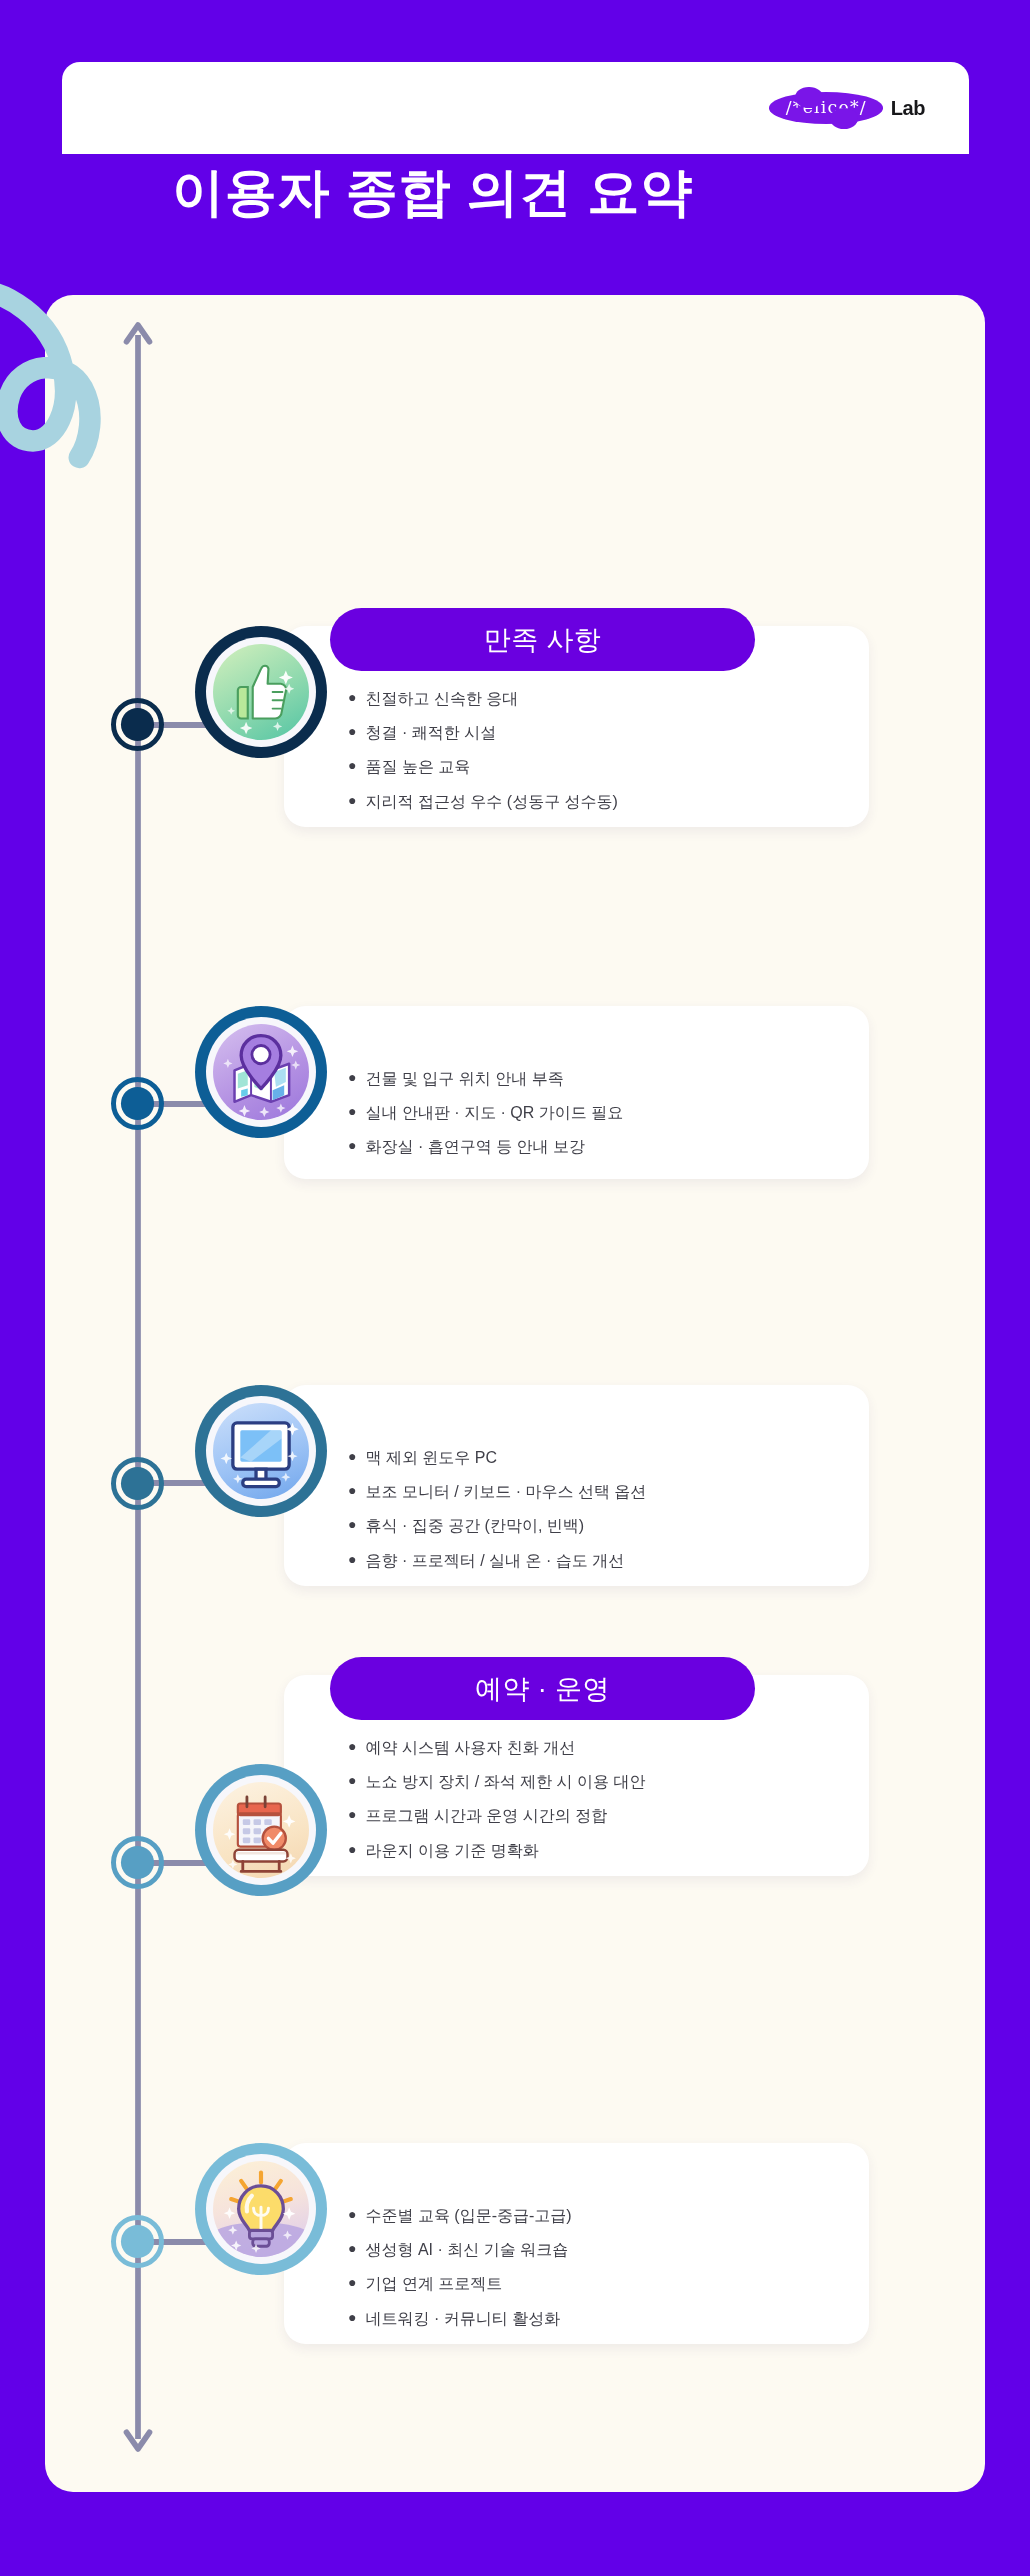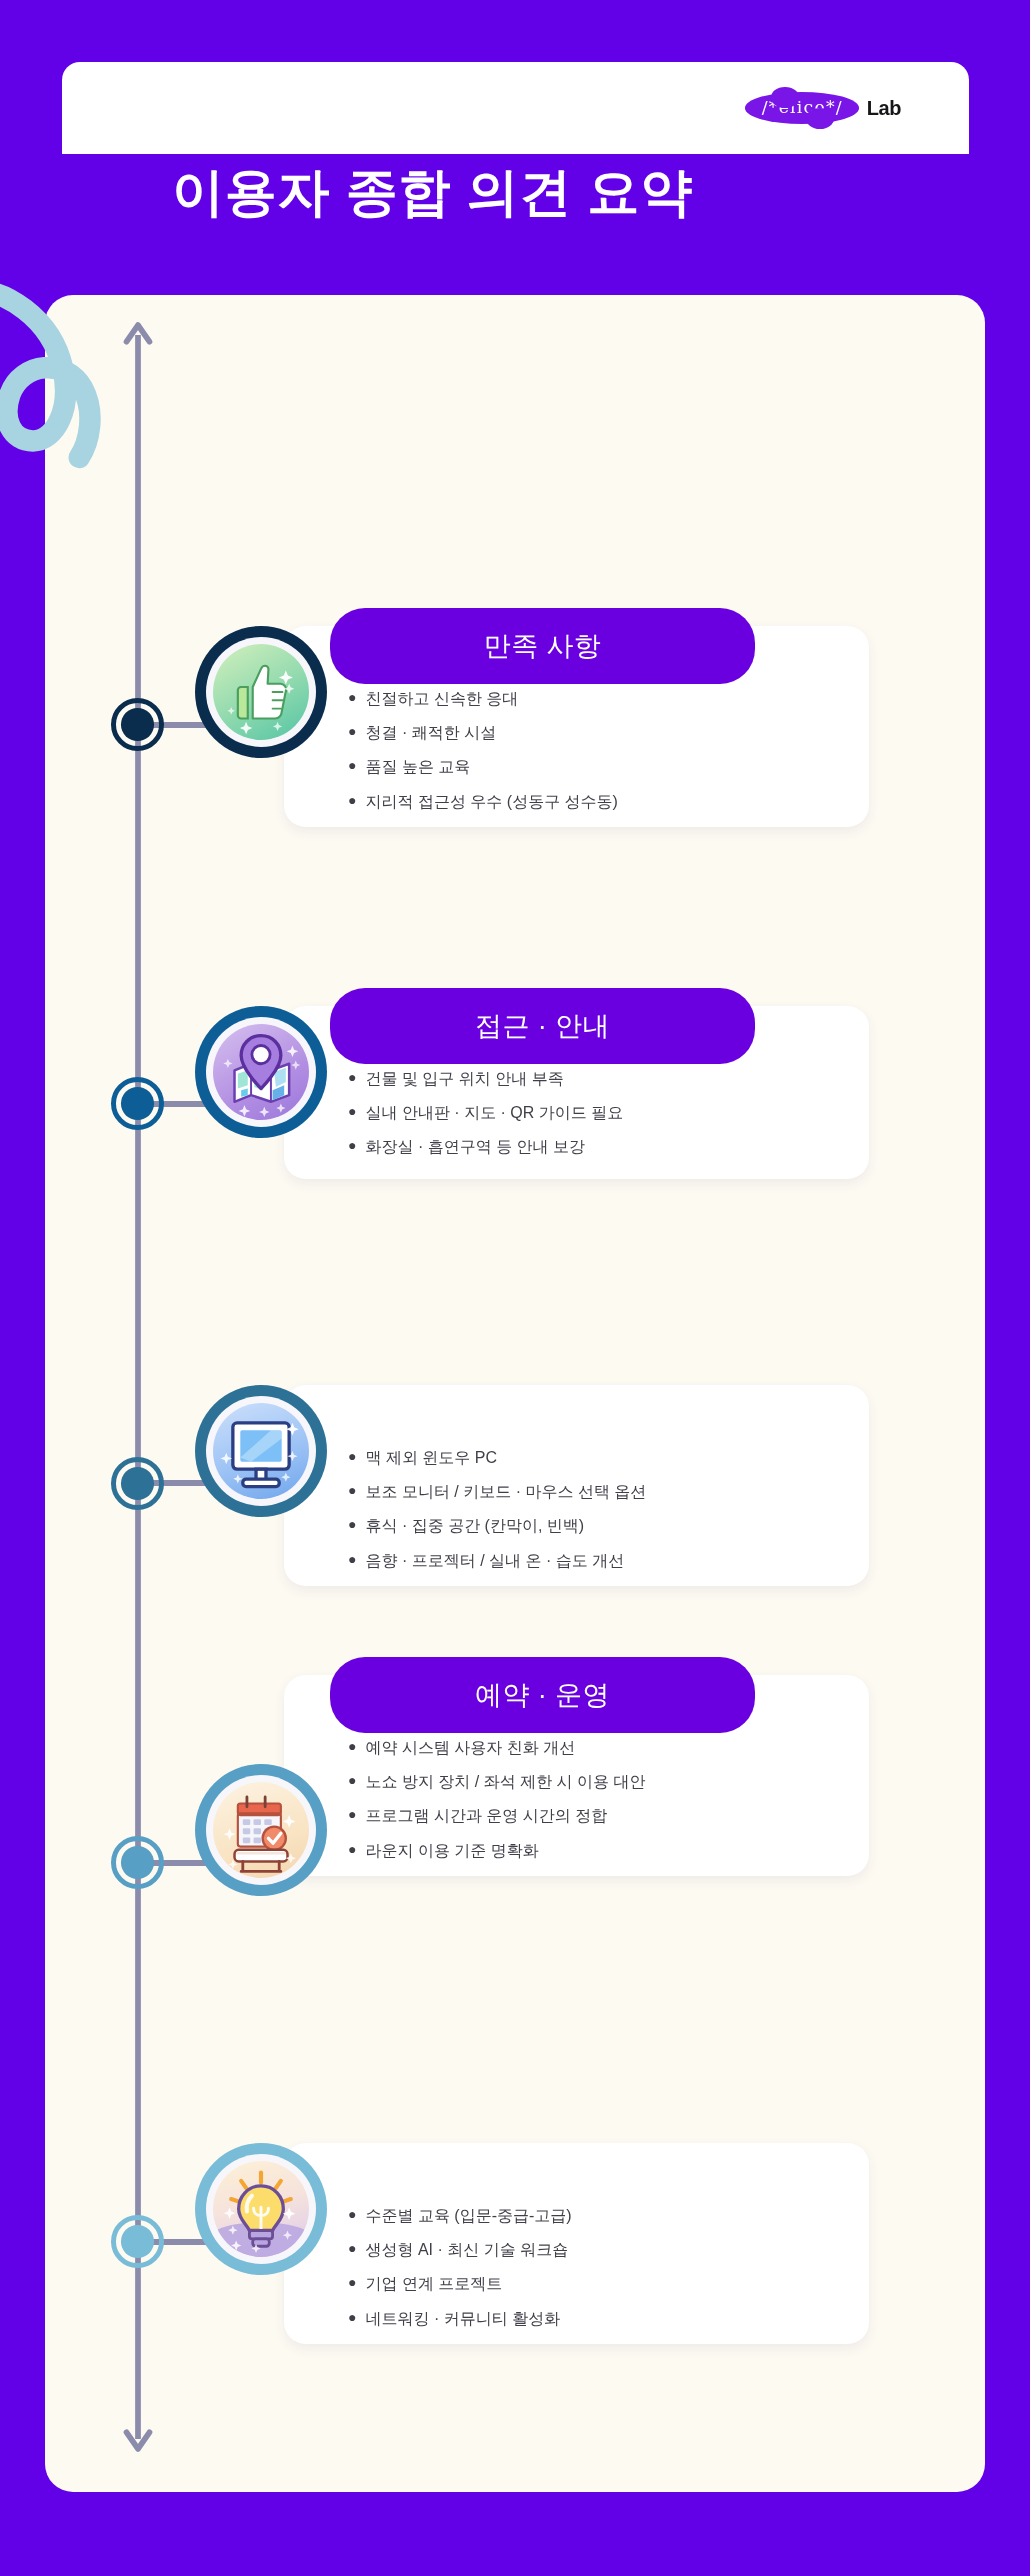--- a/index.html
+++ b/index.html
@@ -18,21 +18,21 @@
   
   .header-bar {
     position: absolute;
     left: 62px; top: 62px;
     width: 907px; height: 92px;
     background: #ffffff;
     border-radius: 18px 18px 0 0;
     display: flex;
     align-items: center;
     justify-content: flex-end;
-    padding-right: 68px;
+    padding-right: 44px;
   }
   .logo { display: flex; align-items: center; gap: 7.4px; }
   .logo-blob {
     position: relative;
     background: #7a15e8;
     color: #ffffff;
     font-family: "DejaVu Serif", "Liberation Serif", serif;
     font-size: 17.3px;
     letter-spacing: 1.2px;
     padding: 7.4px 16.5px 8.2px 16.5px;
@@ -156,21 +156,21 @@
     overflow: hidden;
     position: relative;
     display: flex;
     align-items: center;
     justify-content: center;
   }
 
   .pill {
     position: absolute;
     left: 46px; top: -18px;
-    width: 425px; height: 76px;
+    width: 425px; height: 63px;
     background: #6a00e0;
     border-radius: 35px;
     color: #ffffff;
     font-size: 27px;
     font-weight: normal;
     display: flex;
     align-items: center;
     justify-content: center;
     letter-spacing: 0.4px;
   }
@@ -293,21 +293,20 @@
         <path d="M40 94 l2.2 5.4 5.4 2.2 -5.4 2.2 -2.2 5.4 -2.2 -5.4 -5.4 -2.2 5.4 -2.2z" fill="#ffffff" opacity="0.9"></path>
         <path d="M78 94 l1.6 4 4 1.6 -4 1.6 -1.6 4 -1.6 -4 -4 -1.6 4 -1.6z" fill="#ffffff" opacity="0.75"></path>
         <path d="M22 76 l1.4 3.4 3.4 1.4 -3.4 1.4 -1.4 3.4 -1.4 -3.4 -3.4 -1.4 3.4 -1.4z" fill="#ffffff" opacity="0.7"></path>
       </svg>
     </div>
   </div>
 </div>
 
 <div class="card" style="left:284px; top:1006px; height:173px;">
   <div class="card-inner">
-    <div class="pill">접근 · 안내</div>
     <div class="bullets">
       <div class="bullet">
           <span class="dot">●</span>
           <span>건물 및 입구 위치 안내 부족</span>
         </div>
       <div class="bullet">
           <span class="dot">●</span>
           <span>실내 안내판 · 지도 · QR 가이드 필요</span>
         </div>
       <div class="bullet">

